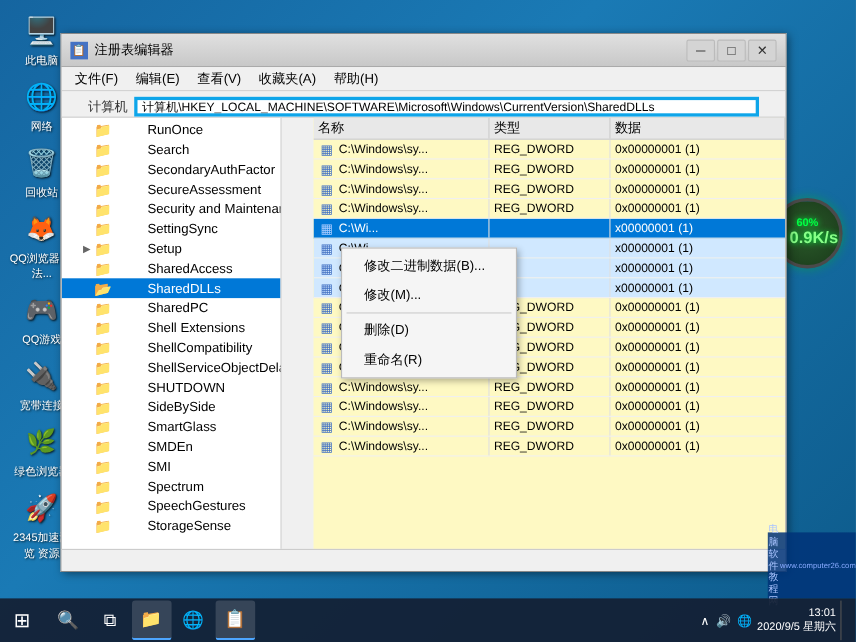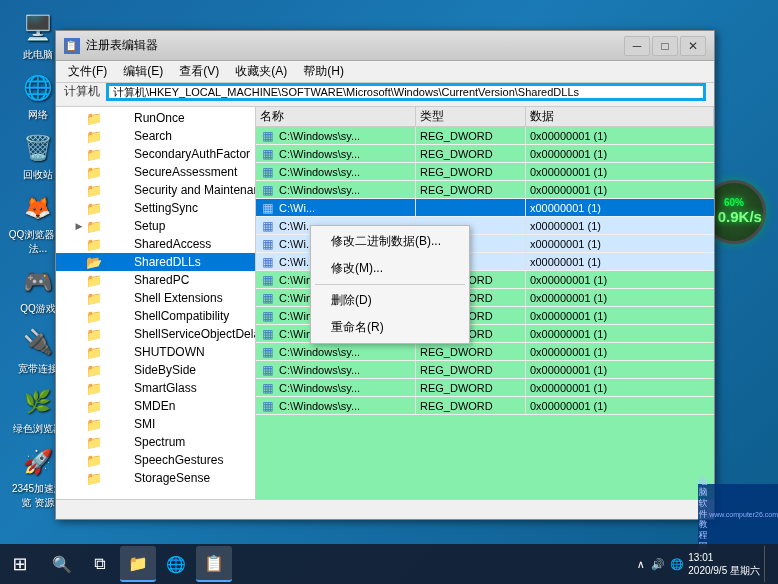--- a/index.html
+++ b/index.html
@@ -96,20 +96,21 @@
     .taskbar-btn.active { background: rgba(255,255,255,0.15); border-bottom: 2px solid #4da6ff; }
     .taskbar-right {
       display: flex;
       align-items: center;
       gap: 4px;
       padding: 0 8px;
       color: white;
       font-size: 10px;
     }
     .taskbar-time {
+      text-align: right;
       line-height: 1.3;
     }
     .taskbar-tray {
       display: flex;
       align-items: center;
       gap: 6px;
       font-size: 11px;
     }
 
     
@@ -187,23 +188,23 @@
       font-size: 12px;
       color: #000;
       border-radius: 2px;
     }
 
     
     .address-bar {
       height: 24px;
       background: #f0f0f0;
       display: flex;
-      align-items: flex-start;
+      align-items: flex-end;
       border-bottom: 1px solid #ccc;
-      padding: 0 8px;
+      padding: 0 24px;
       gap: 6px;
     }
     .address-label {
       font-size: 12px;
       color: #333;
       white-space: nowrap;
     }
     .address-path {
       flex: 1;
       height: 18px;
@@ -266,23 +267,24 @@
       align-items: center;
       justify-content: center;
       font-size: 13px;
     }
     .tree-item-label { font-size: 12px; margin-left: 29px; }
     .indent1 { padding-left: 16px; }
 
     
     .data-pane {
       flex: 1;
-      background: #86efac;
+      background: #fef9c3;
       overflow-y: auto;
       overflow-x: hidden;
+      margin-left: 29px;
     }
     .data-header {
       display: flex;
       background: #e8e8e8;
       border-bottom: 1px solid #ccc;
       height: 20px;
       align-items: center;
       position: sticky;
       top: 0;
     }

